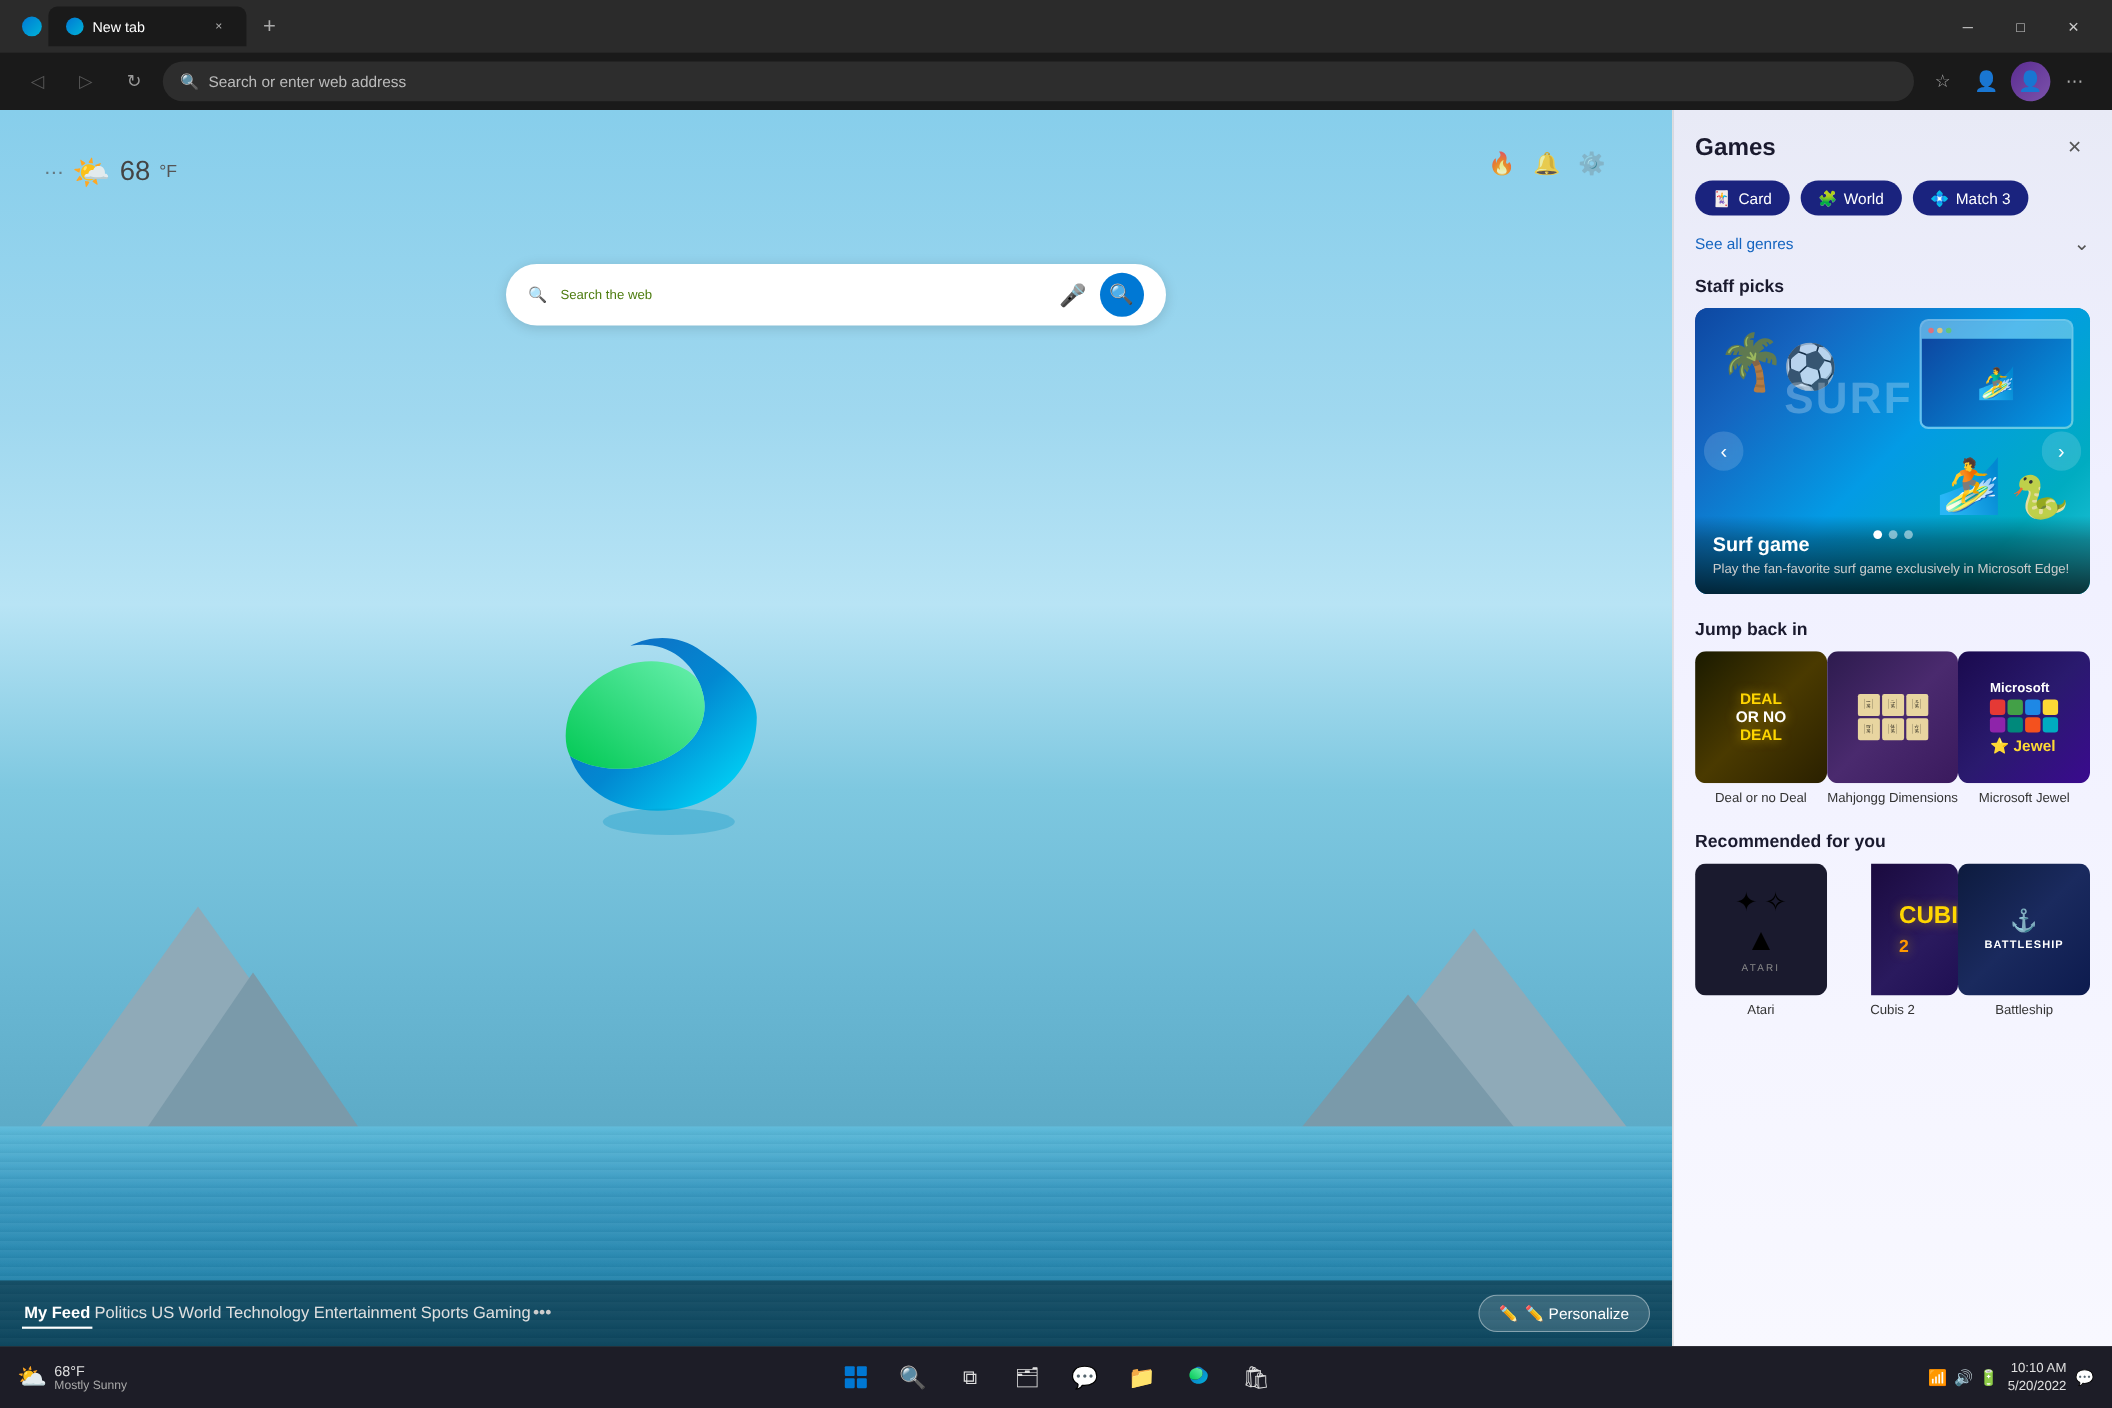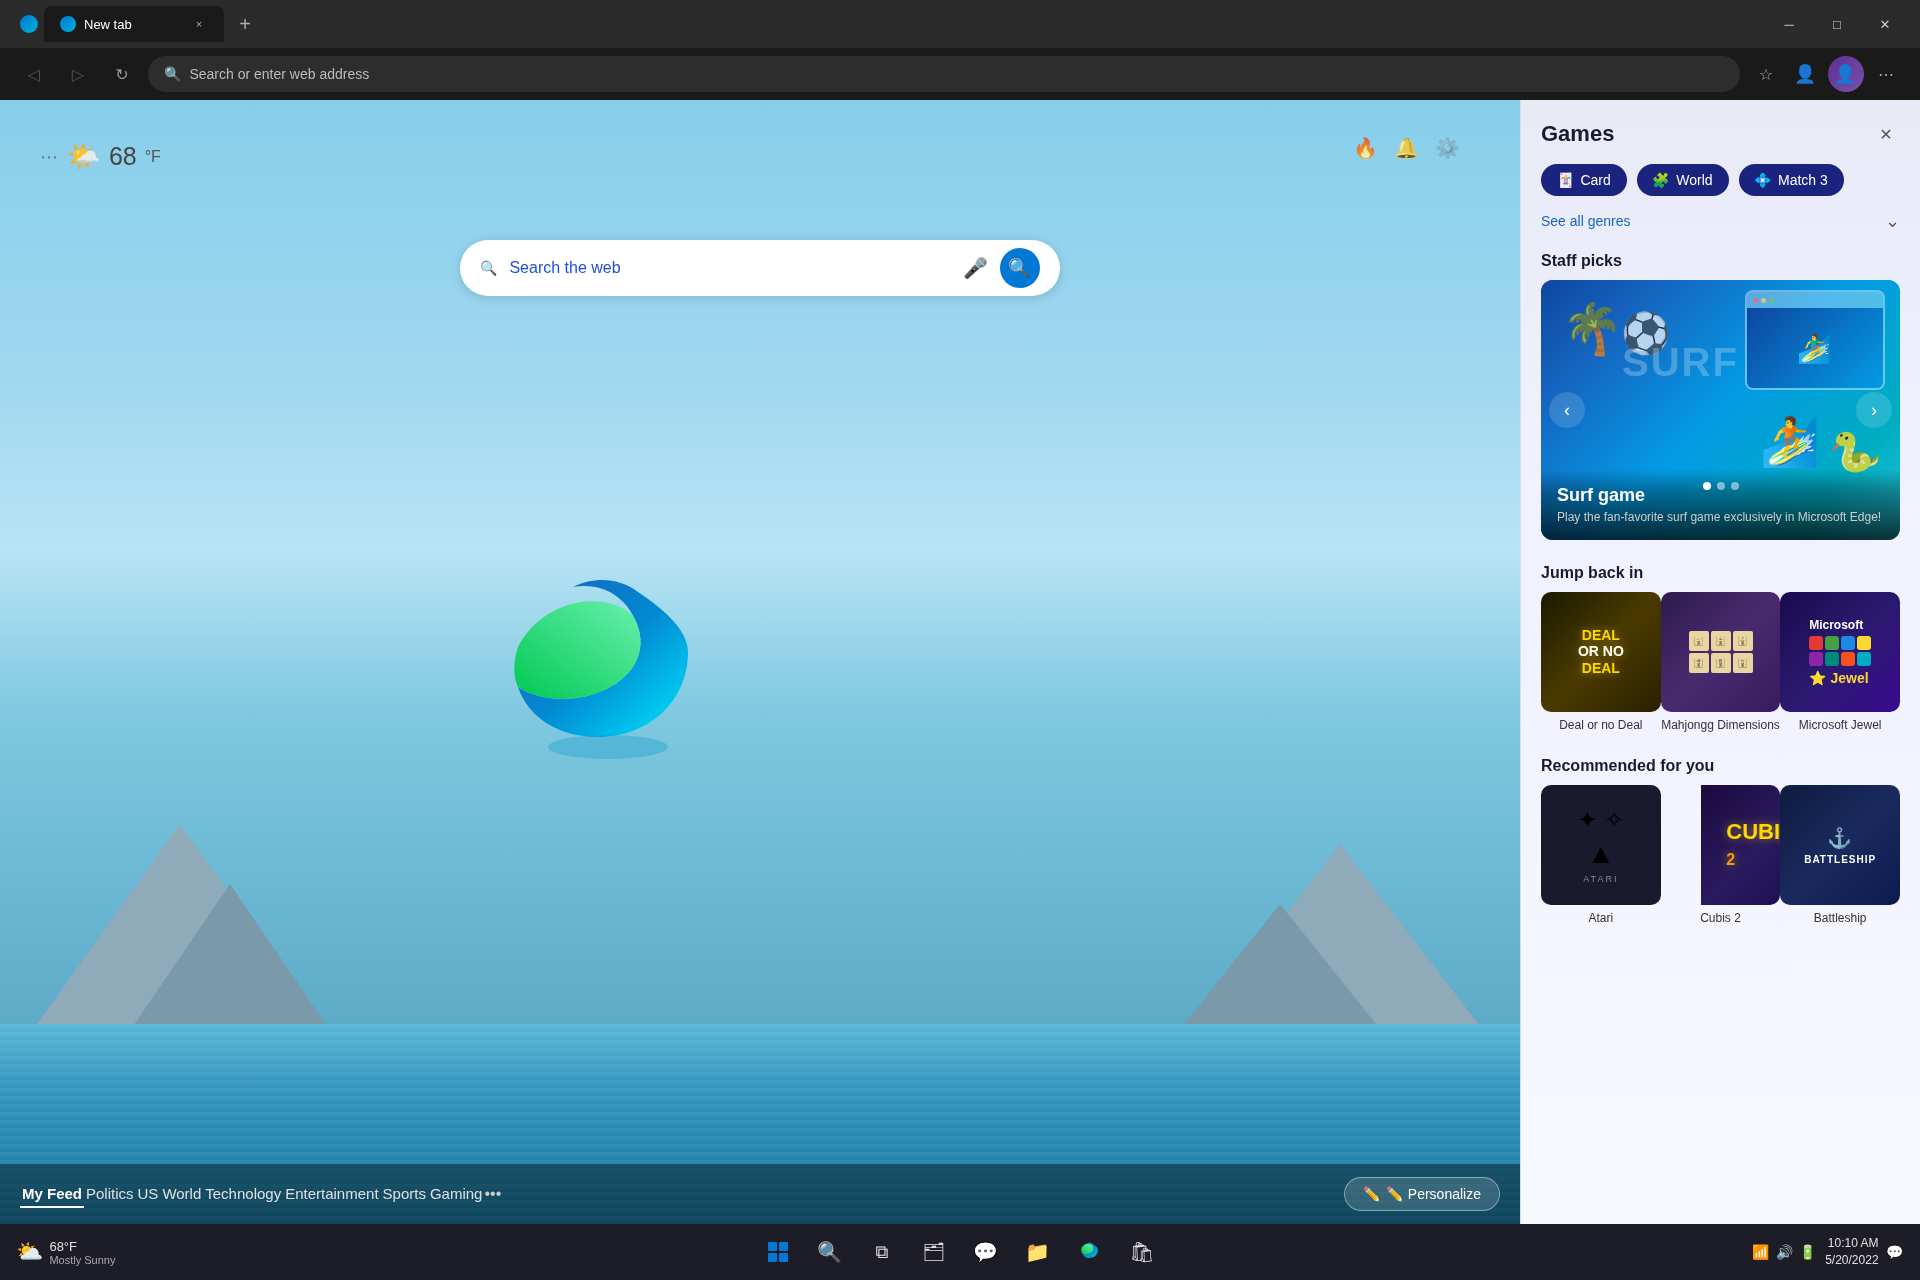--- a/index.html
+++ b/index.html
@@ -262,21 +262,21 @@
     .search-bar {
       background: white;
       border-radius: 30px;
       height: 56px;
       display: flex;
       align-items: center;
       padding: 0 20px;
       gap: 12px;
       box-shadow: 0 2px 12px rgba(0,0,0,0.15);
     }
-    .search-input-text { flex: 1; font-size: 16px; color: #1d4ed8; }
+    .search-input-text { flex: 1; font-size: 12px; color: #4d7c0f; }
     .search-mic { font-size: 20px; color: #5c6bc0; cursor: pointer; }
     .search-btn {
       width: 40px; height: 40px;
       background: #0078d4;
       border-radius: 50%;
       display: flex; align-items: center; justify-content: center;
       color: white; font-size: 18px; cursor: pointer;
     }
 
     

